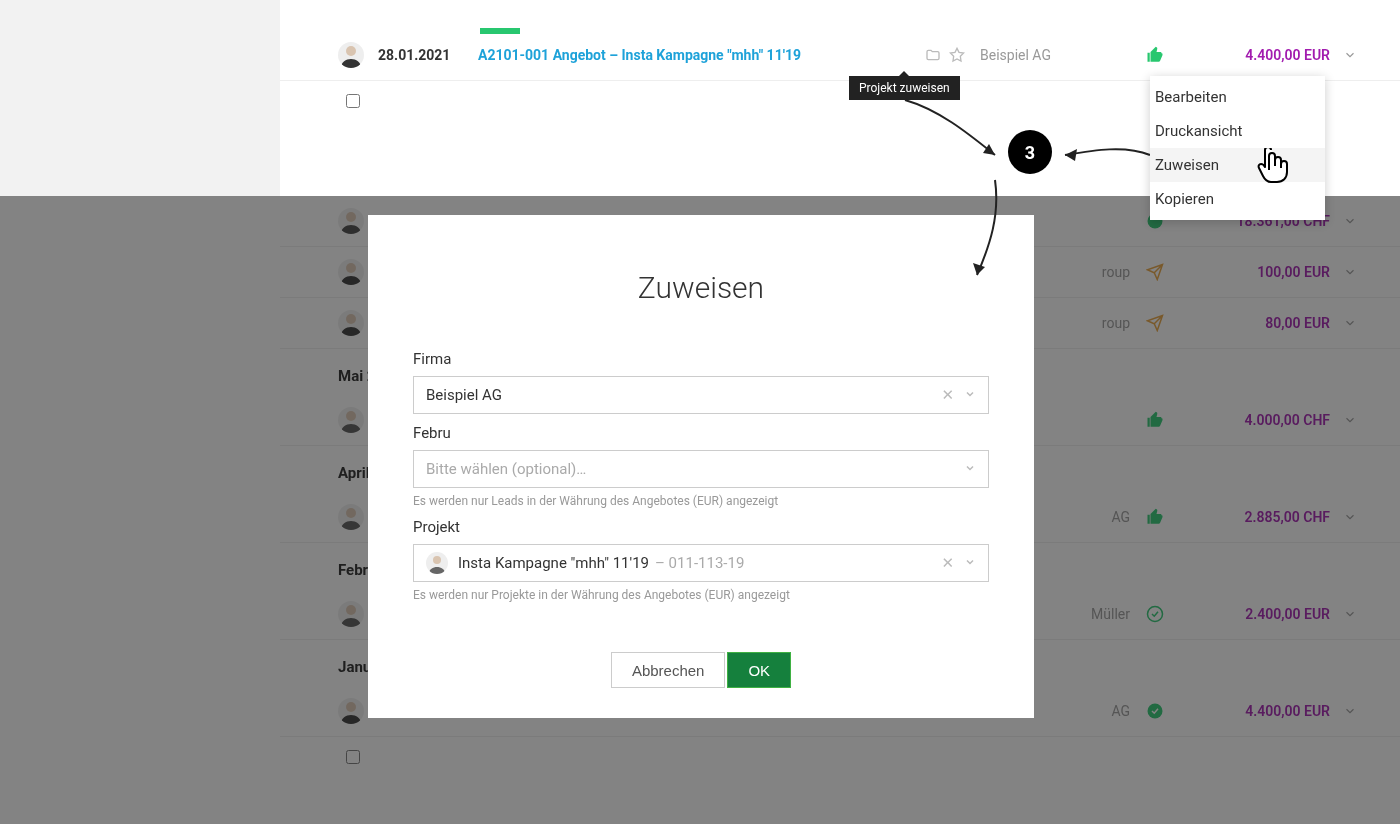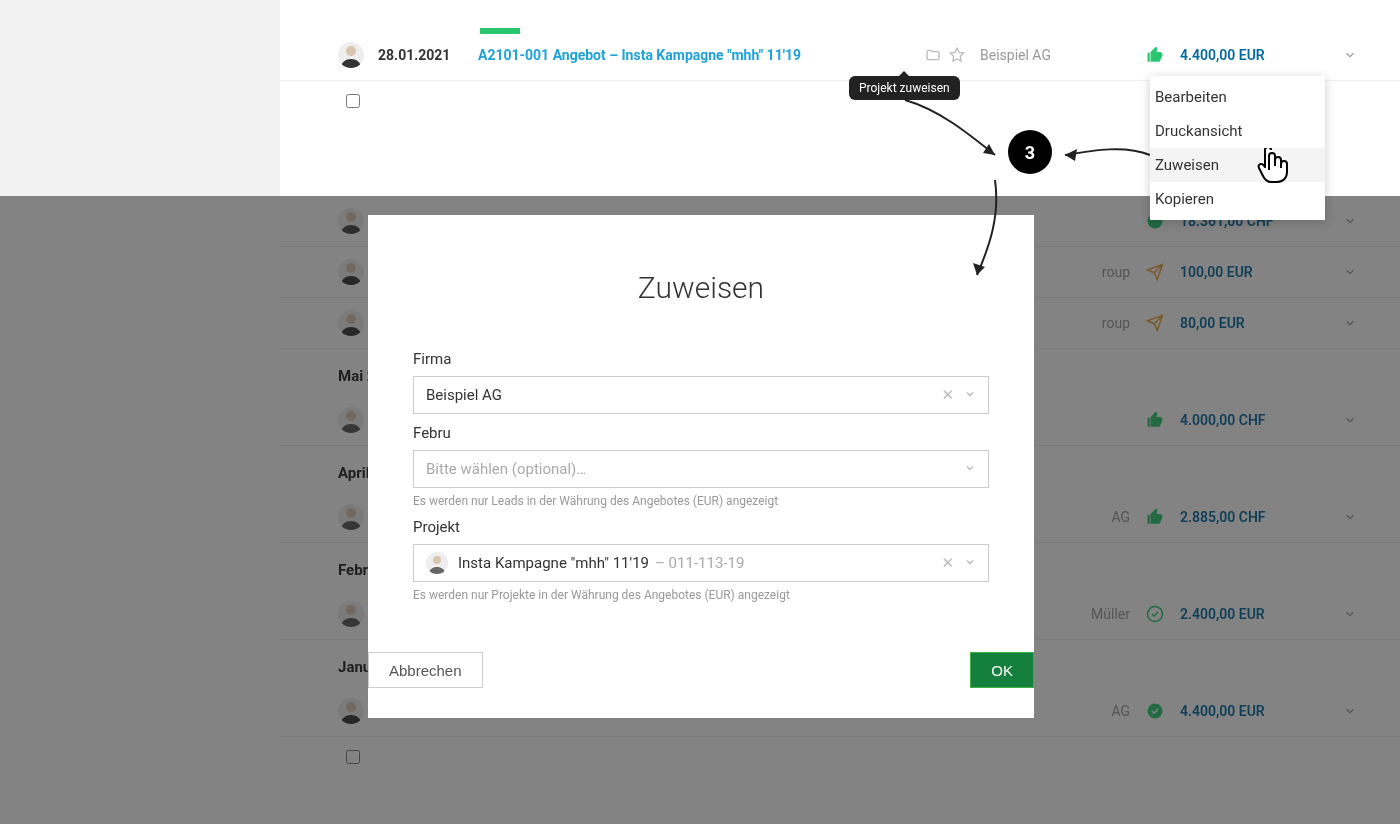--- a/index.html
+++ b/index.html
@@ -8,45 +8,45 @@
 .row{display:flex;align-items:center;height:50px;padding:0 30px 0 58px;border-bottom:1px solid #eee;position:relative}
 .row .badge{position:absolute;left:200px;top:-2px;width:40px;height:6px;background:#28c76f}
 .avatar{width:26px;height:26px;border-radius:50%;background:#eee;flex:0 0 26px;margin-right:14px;display:flex;align-items:center;justify-content:center;overflow:hidden}
 .avatar svg{width:26px;height:26px}
 .date{width:100px;color:#333;font-weight:700}
 .title{flex:1;color:#1ea2d9;cursor:pointer;font-weight:700}
 .title.grey{color:#888}
 .iconcell{width:18px;color:#999;margin-left:6px;display:flex;justify-content:center}
 .company{width:150px;color:#999;text-align:left}
 .thumb{width:50px;display:flex;justify-content:center;color:#28c76f}
-.amount{width:150px;text-align:left;font-weight:600;color:#0369a1}
+.amount{width:150px;text-align:right;font-weight:600;color:#a21caf}
 .chev{width:40px;display:flex;justify-content:center;color:#999;cursor:pointer}
 .section-head{font-weight:700;font-size:15px;padding:18px 30px 10px 58px;color:#222}
 .checkbox-row{height:40px;display:flex;align-items:center;padding-left:62px}
 input[type=checkbox]{width:14px;height:14px;border:1px solid #bbb}
-.tooltip{position:absolute;background:#222;color:#fff;font-size:12px;padding:5px 10px;border-radius:6px;left:849px;top:76px;z-index:30}
+.tooltip{position:absolute;background:#222;color:#fff;font-size:12px;padding:5px 10px;border-radius:0;left:849px;top:76px;z-index:30}
 .tooltip::before{content:"";position:absolute;top:-5px;left:50%;margin-left:-5px;border:5px solid transparent;border-bottom-color:#222;border-top:none}
 .dropdown{position:absolute;left:1150px;top:76px;width:175px;background:#fff;box-shadow:0 2px 10px rgba(0,0,0,.2);z-index:30;padding:4px 0}
 .dropdown-item{padding:8px 5px;cursor:pointer;font-size:15px}
 .dropdown-item:hover,.dropdown-item.hover{background:#f4f4f4}
 .step-badge{position:absolute;left:1008px;top:130px;width:44px;height:44px;border-radius:50%;background:#000;color:#fff;display:flex;align-items:center;justify-content:center;font-weight:700;font-size:18px;z-index:30}
 .overlay{position:absolute;left:0;top:196px;right:0;bottom:0;background:rgba(30,30,30,.55);z-index:5}
 .modal{position:absolute;left:368px;top:215px;width:666px;background:#fff;z-index:10;padding:0 0 30px}
 .modal h1{font-size:30px;font-weight:300;text-align:center;margin:55px 0 45px;color:#333}
 .modal .field{padding:0 45px;margin-bottom:10px}
 .modal label{display:block;font-size:15px;margin-bottom:8px;color:#333}
 .select{border:1px solid #ccc;height:36px;display:flex;align-items:center;padding:0 12px;position:relative;font-size:15px;background:#fff}
 .select .val{flex:1}
 .select .placeholder{color:#aaa}
 .select .clear{color:#bbb;margin-right:10px;cursor:pointer}
 .select .arr{color:#bbb;cursor:pointer}
 .hint{font-size:12px;color:#999;margin-top:6px}
 .proj-avatar{width:22px;height:22px;border-radius:50%;background:#eee;margin-right:10px;display:flex;align-items:center;justify-content:center;overflow:hidden}
 .proj-id{color:#aaa;margin-left:6px}
-.modal-actions{display:flex;justify-content:space-between;gap:2px;margin-top:50px}
+.modal-actions{display:flex;justify-content:center;gap:2px;margin-top:50px}
 .btn{height:36px;padding:0 20px;border:1px solid #ccc;background:#fff;font-size:15px;cursor:pointer;color:#555}
 .btn.primary{background:#15803d;border-color:#3fb143;color:#fff;font-weight:400}
 .arrow-svg{position:absolute;z-index:25;pointer-events:none}
 .cursor-hand{position:absolute;left:1255px;top:148px;z-index:35;pointer-events:none}
 .dim-rows{position:absolute;left:0;right:0;top:196px;bottom:0;z-index:2}
 .dim-rows .row,.dim-rows .section-head{opacity:1}
 </style>
 </head>
 <body>
 

